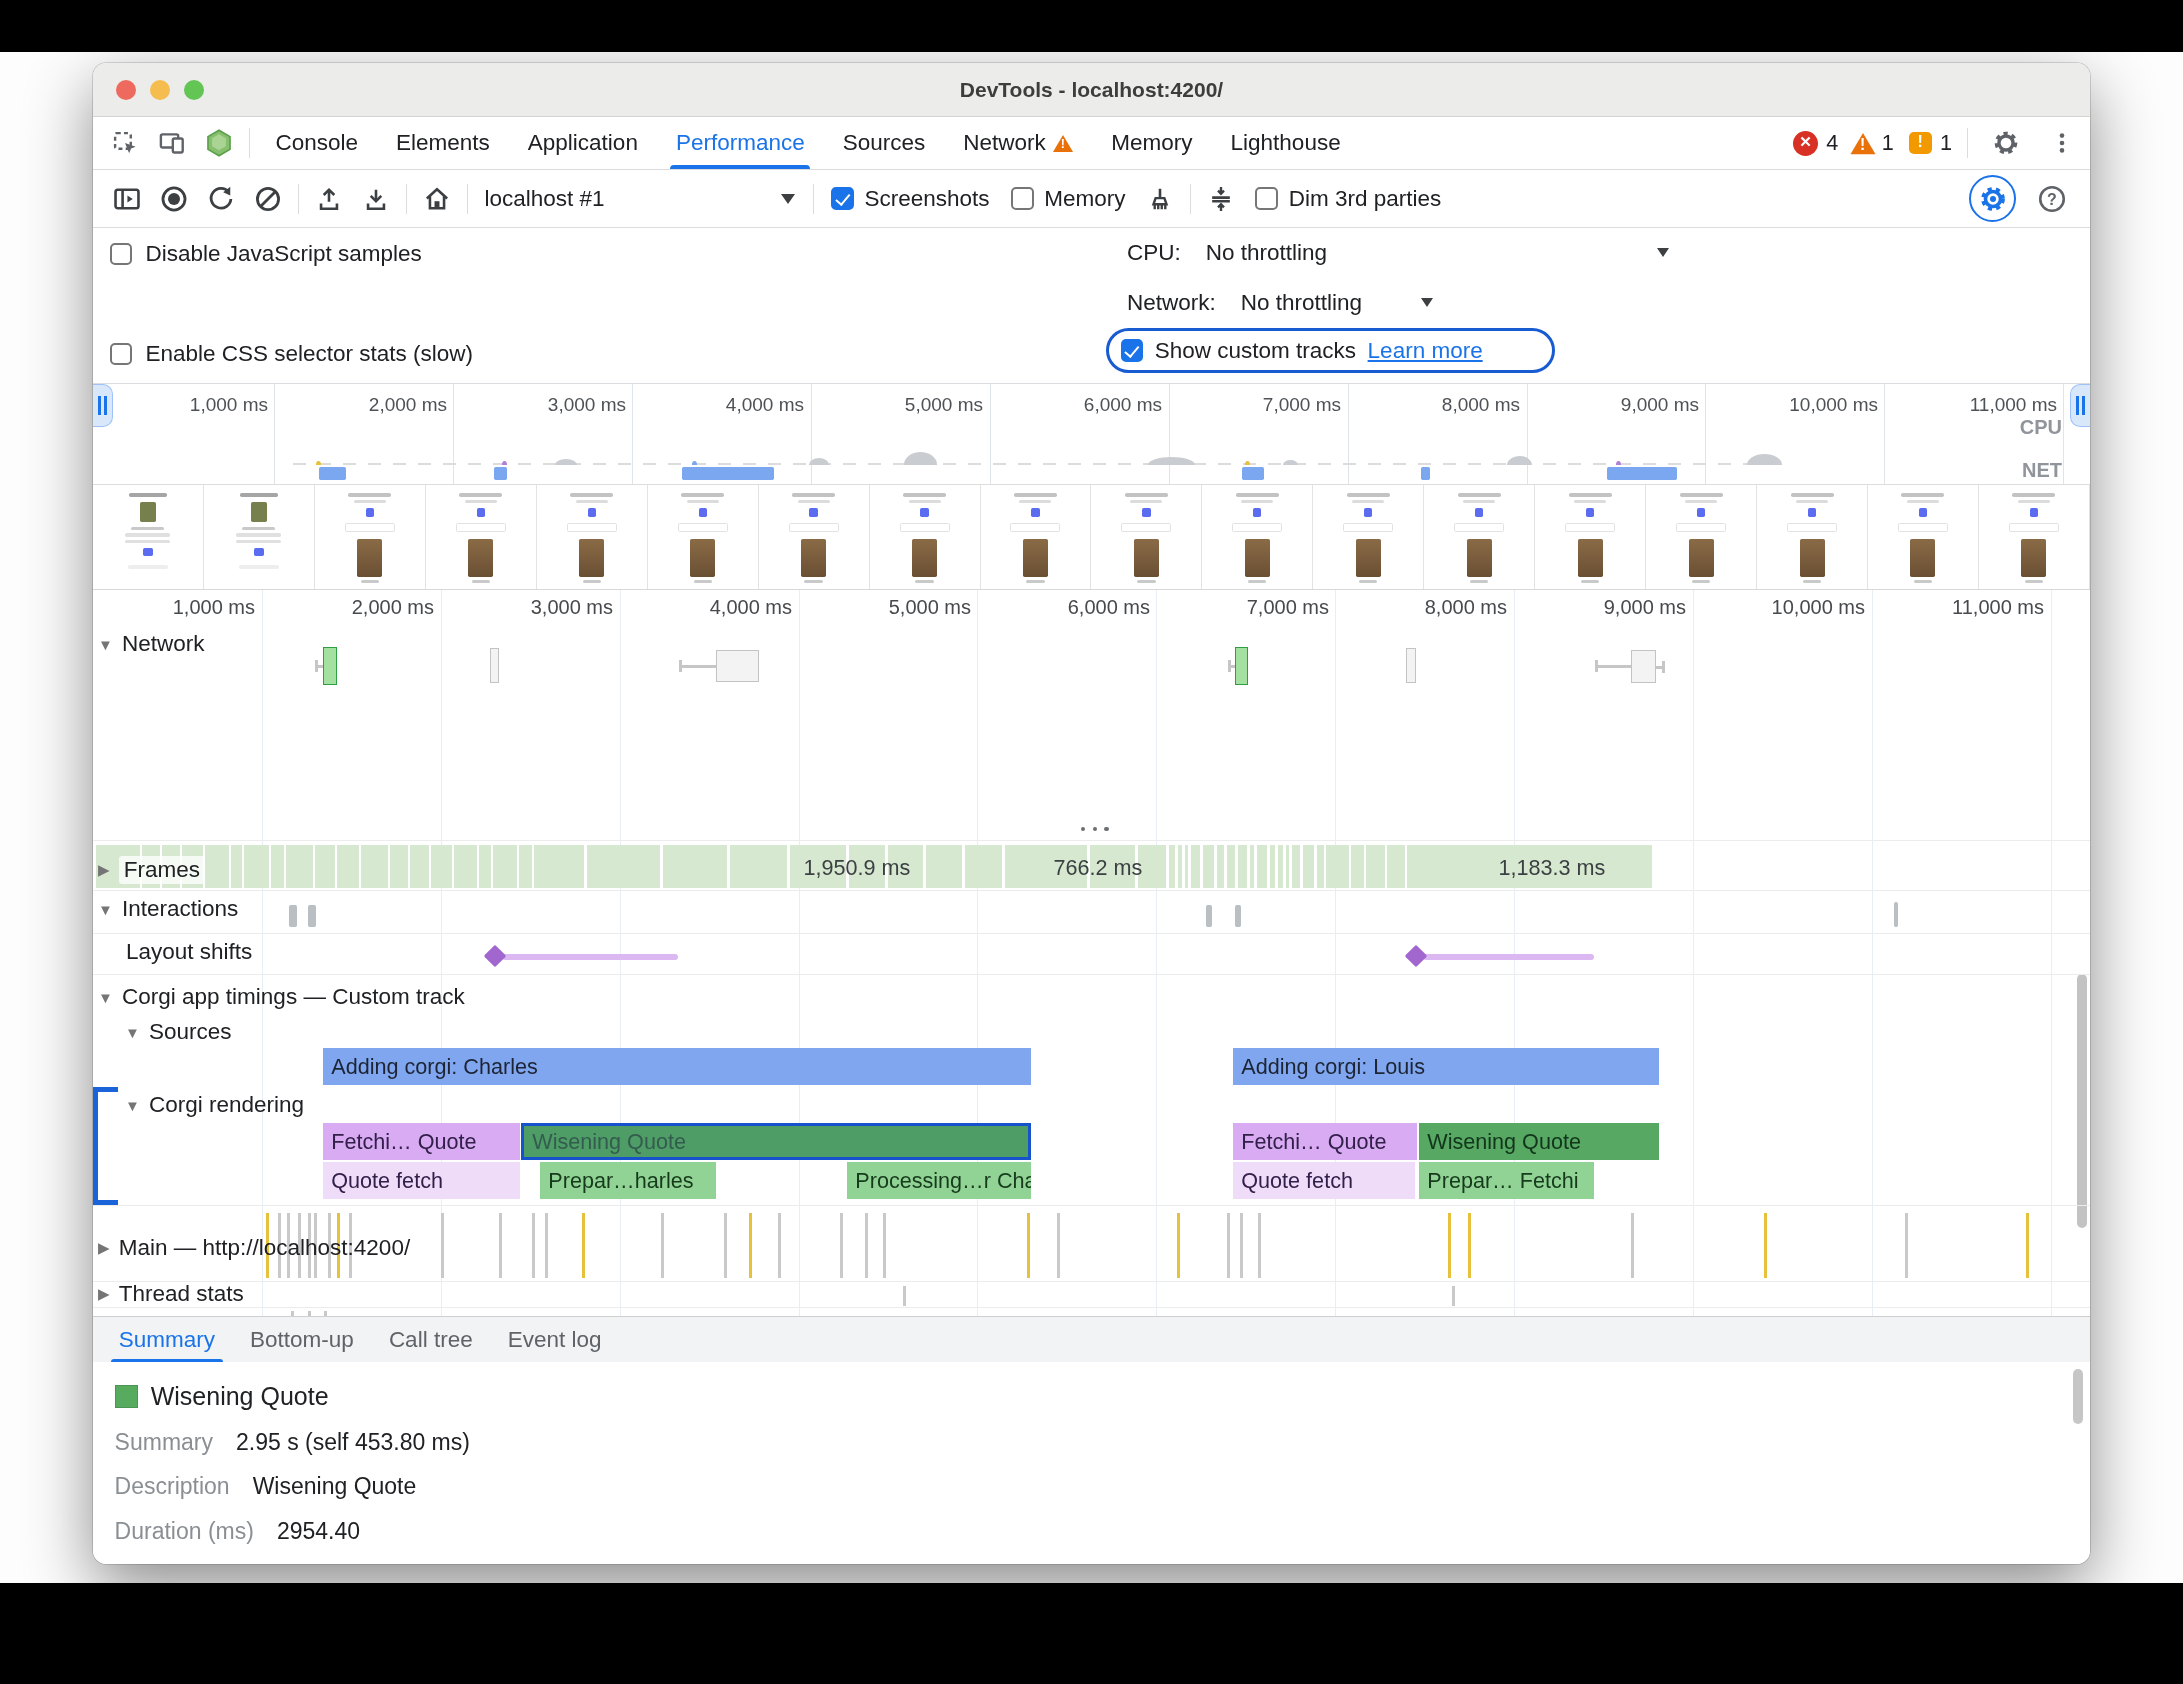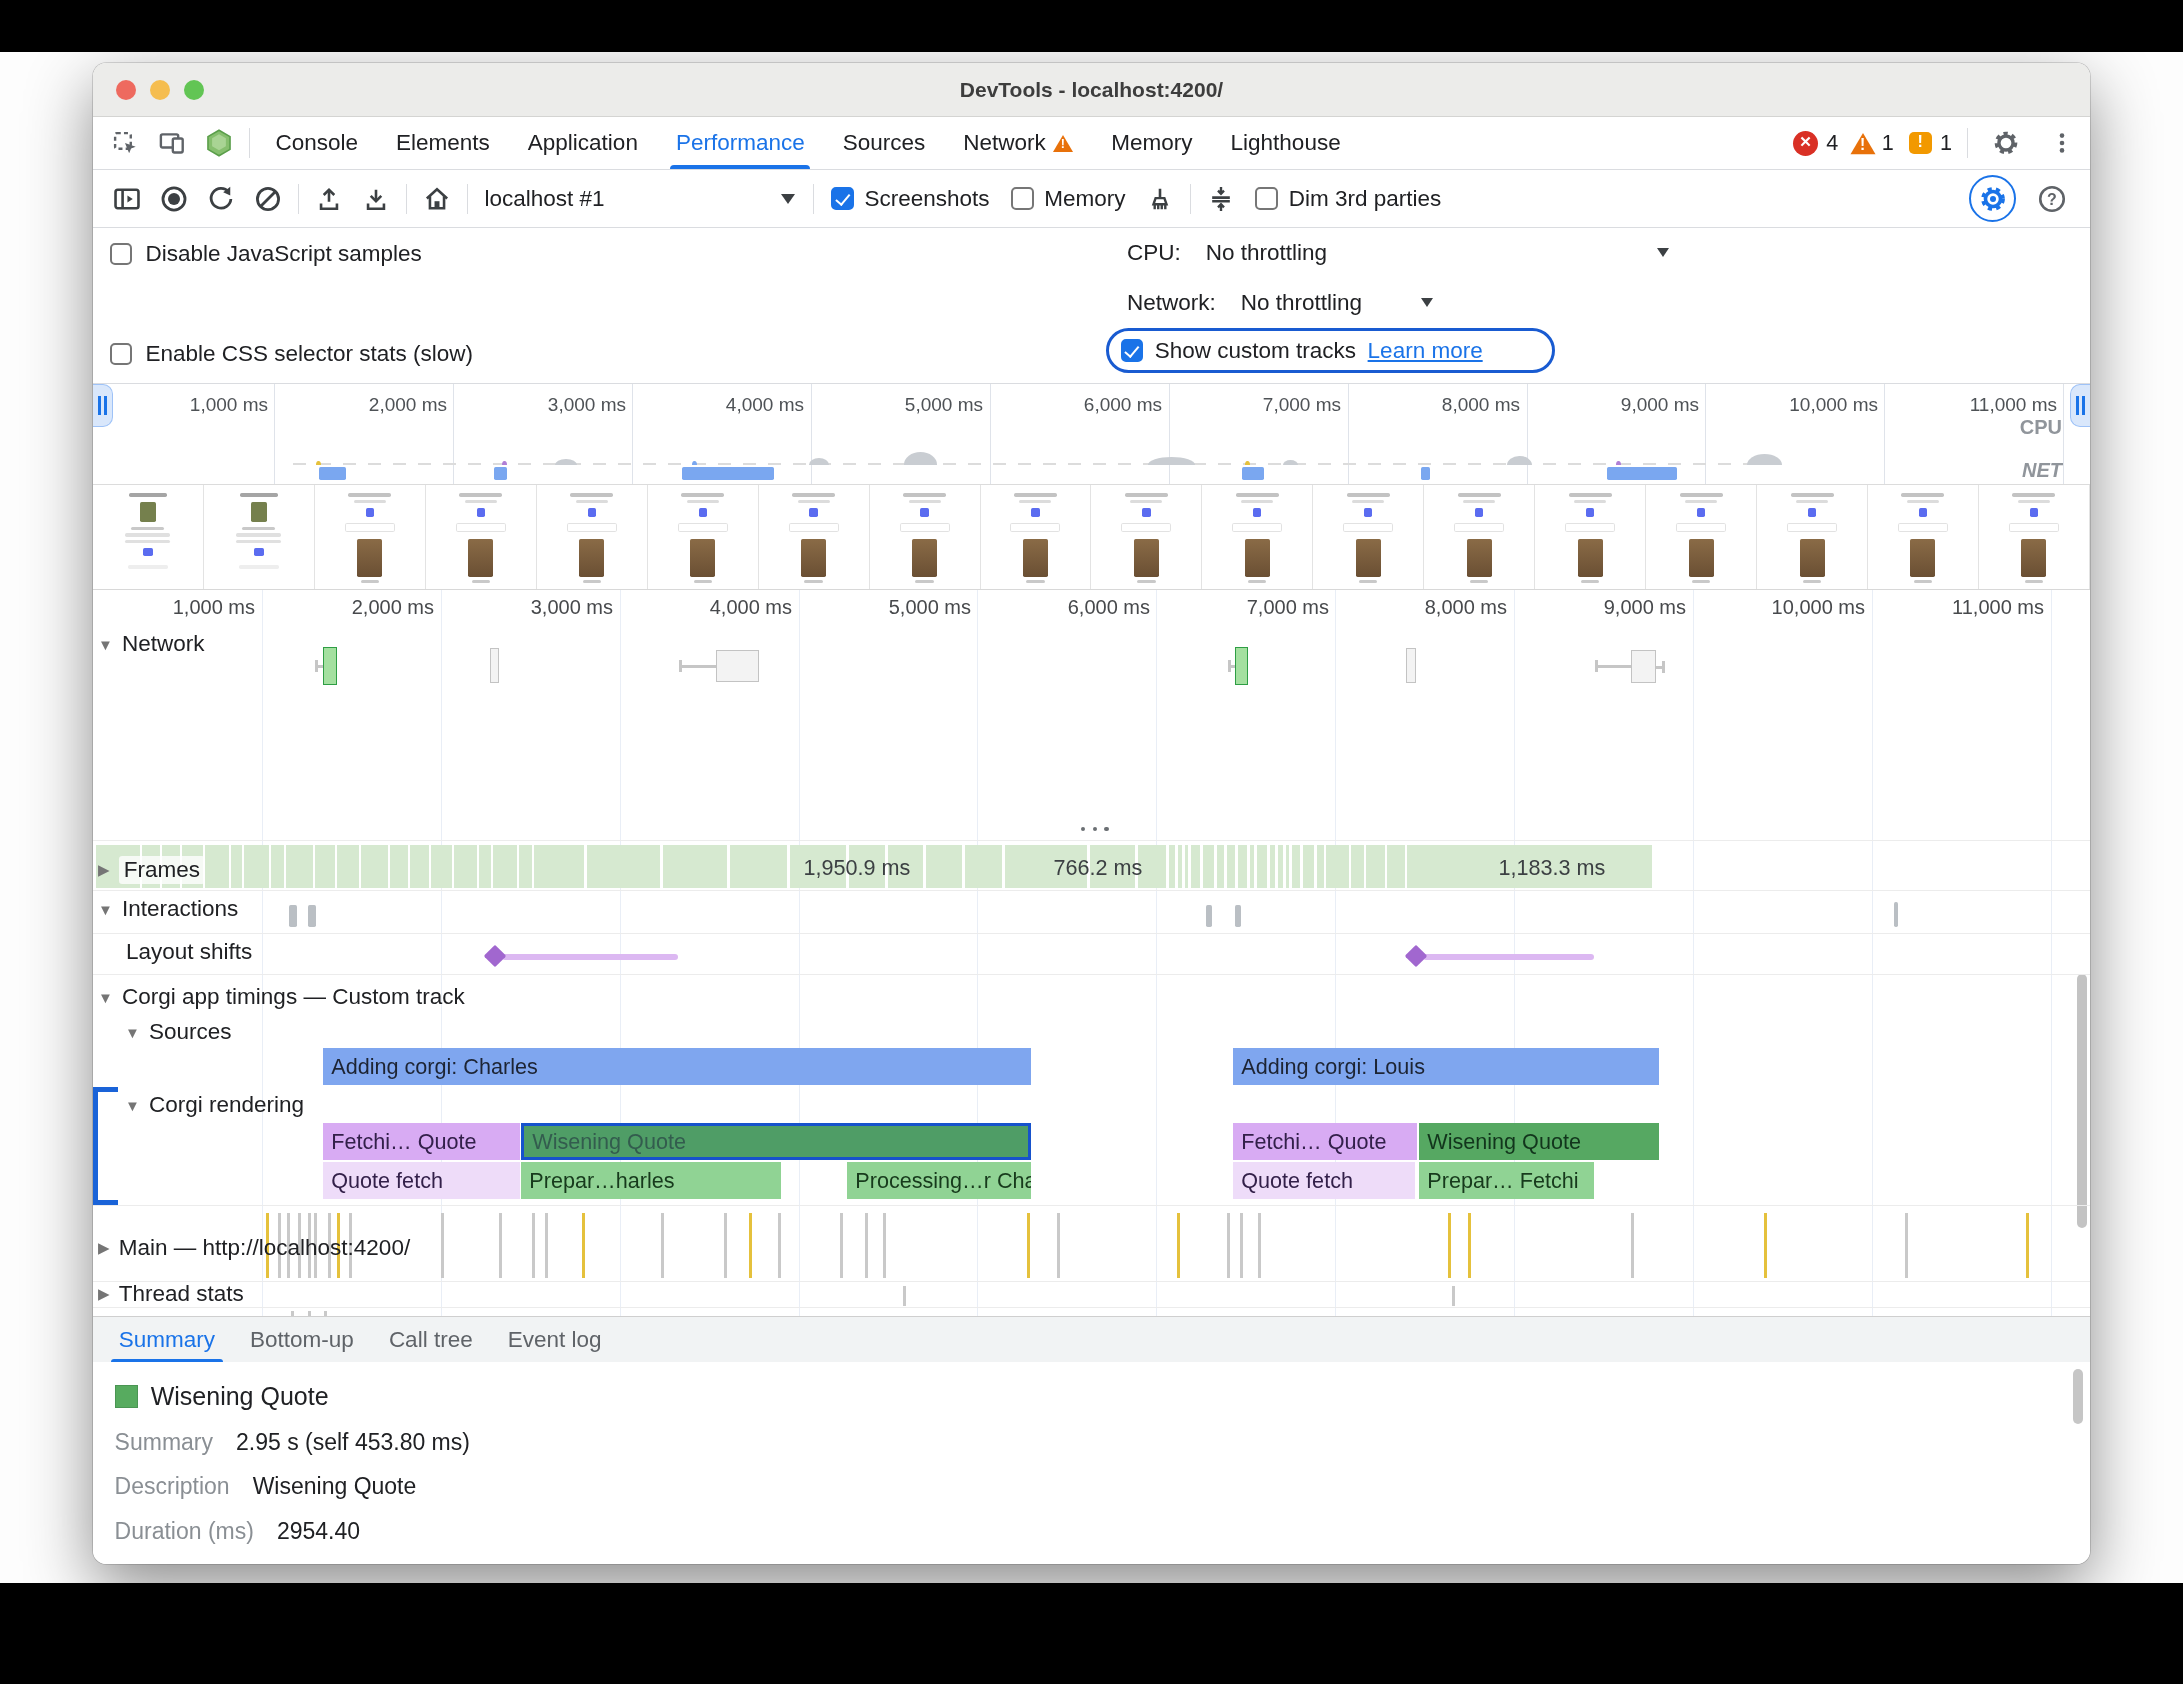--- a/index.html
+++ b/index.html
@@ -333,21 +333,21 @@
         <span class="set-label">Disable JavaScript samples</span>
       </div>
       <div class="set-row" style="left: 16.6px; top: 111px;">
         <div class="cb"></div>
         <span class="set-label">Enable CSS selector stats (slow)</span>
       </div>
     </div>
 
   <div class="overview" id="overview">
     <span class="side-label" style="top:32px;">CPU</span>
-    <span class="side-label" style="top:75px;font-style:italic;">NET</span>
+    <span class="side-label" style="top:75px;">NET</span>
     <div class="handle handle-l">
         <i></i>
         <i></i>
       </div>
     <div class="handle handle-r">
         <i></i>
         <i></i>
       </div>
   <div class="ov-grid" style="left: 181px;"></div>
       <div class="ov-label" style="left: 175px;">1,000 ms</div>
@@ -729,21 +729,21 @@
       <div class="ls-diamond" style="left: 394px;"></div>
       <div class="ls-line" style="left: 1330px; width: 171px;"></div>
       <div class="ls-diamond" style="left: 1315px;"></div>
       <div class="ev ev-addition" style="left: 230px; width: 708px; top: 458px;">Adding corgi: Charles</div>
       <div class="ev ev-addition" style="left: 1140px; width: 426px; top: 458px;">Adding corgi: Louis</div>
       <div class="ev ev-fetch" style="left: 230px; width: 197px; top: 533px;">Fetchi… Quote</div>
       <div class="ev ev-wise selected" style="left: 428px; width: 510px; top: 533px;">Wisening Quote</div>
       <div class="ev ev-fetch" style="left: 1140px; width: 184px; top: 533px;">Fetchi… Quote</div>
       <div class="ev ev-wise" style="left: 1326px; width: 240px; top: 533px;">Wisening Quote</div>
       <div class="ev ev-fetch2" style="left: 230px; width: 197px; top: 572px;">Quote fetch</div>
-      <div class="ev ev-wise2" style="left: 428px; width: 260px; top: 572px;">Prepar…harles</div>
+      <div class="ev ev-wise2" style="left: 447px; width: 176px; top: 572px;">Prepar…harles</div>
       <div class="ev ev-wise2" style="left: 754px; width: 184px; top: 572px;">Processing…r Charles</div>
       <div class="ev ev-fetch2" style="left: 1140px; width: 182px; top: 572px;">Quote fetch</div>
       <div class="ev ev-wise2" style="left: 1326px; width: 175px; top: 572px;">Prepar… Fetchi</div>
       <div class="tick yellow" style="left: 173px; top: 623px; height: 65px;"></div>
       <div class="tick gray" style="left: 185px; top: 623px; height: 65px;"></div>
       <div class="tick gray" style="left: 194px; top: 623px; height: 65px;"></div>
       <div class="tick gray" style="left: 205px; top: 623px; height: 65px;"></div>
       <div class="tick gray" style="left: 215px; top: 623px; height: 65px;"></div>
       <div class="tick gray" style="left: 221px; top: 623px; height: 65px;"></div>
       <div class="tick gray" style="left: 235px; top: 623px; height: 65px;"></div>

